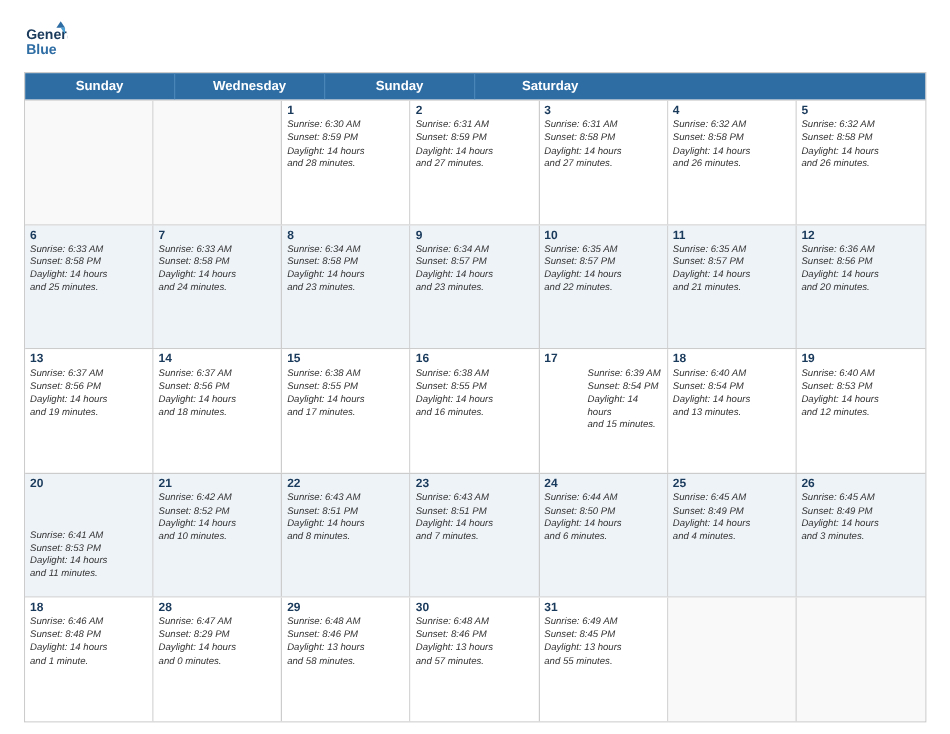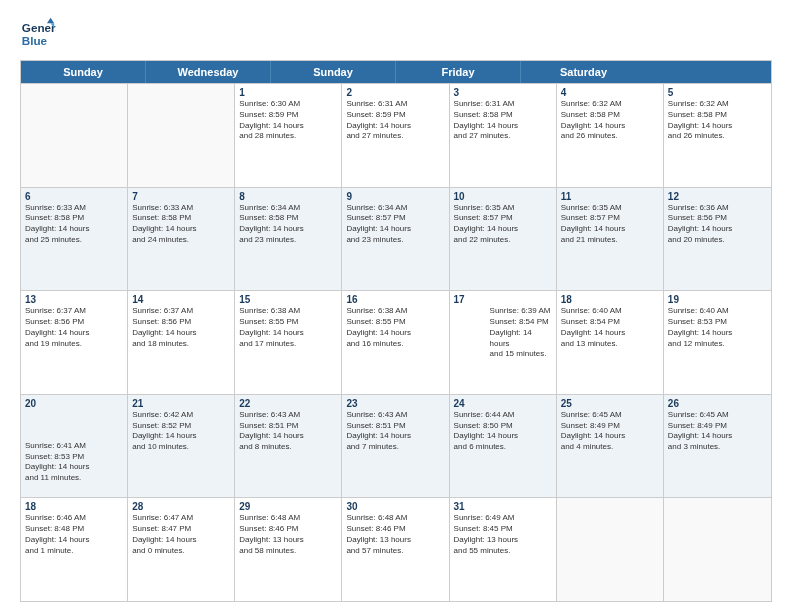--- a/index.html
+++ b/index.html
@@ -92,20 +92,21 @@
       font-size: 10px;
       font-weight: bold;
       color: #1a3a5c;
       display: block;
       margin-bottom: 1px;
     }
     .cell-text {
       font-size: 8px;
       line-height: 1.35;
       color: #333;
+      font-style: italic;
     }
   </style>
 </head>
 <body>
 
 <div class="page">
   <div class="header">
     <div class="logo">
       <svg class="logo-icon" viewBox="0 0 40 40">
         <text x="2" y="18" font-size="13" font-weight="bold" fill="#1a3a5c">General</text>
@@ -118,21 +119,20 @@
       <div class="month-title"></div>
       <div class="location"></div>
     </div>
   </div>
 
   <div class="calendar">
     <div class="cal-header">
     <div class="cal-header-cell">Sunday</div>
         <div class="cal-header-cell">Wednesday</div>
         <div class="cal-header-cell">Sunday</div>
-        <div class="cal-header-cell">Friday</div>
         <div class="cal-header-cell">Saturday</div>
       </div>
     <div class="cal-body">
     <div class="cal-row">
           <div class="cal-cell empty"></div>
           <div class="cal-cell empty"></div>
           <div class="cal-cell">
             <span class="day-num">1</span>
             <div class="cell-text" style="white-space: pre-line;">Sunrise: 6:30 AM
 Sunset: 8:59 PM
@@ -325,21 +325,21 @@
           <div class="cal-cell">
             <span class="day-num">18</span>
             <div class="cell-text" style="white-space: pre-line;">Sunrise: 6:46 AM
 Sunset: 8:48 PM
 Daylight: 14 hours
 and 1 minute.</div>
           </div>
           <div class="cal-cell">
             <span class="day-num">28</span>
             <div class="cell-text" style="white-space: pre-line;">Sunrise: 6:47 AM
-Sunset: 8:47 PM
+Sunset: 8:29 PM
 Daylight: 14 hours
 and 0 minutes.</div>
           </div>
           <div class="cal-cell">
             <span class="day-num">29</span>
             <div class="cell-text" style="white-space: pre-line;">Sunrise: 6:48 AM
 Sunset: 8:46 PM
 Daylight: 13 hours
 and 58 minutes.</div>
           </div>

